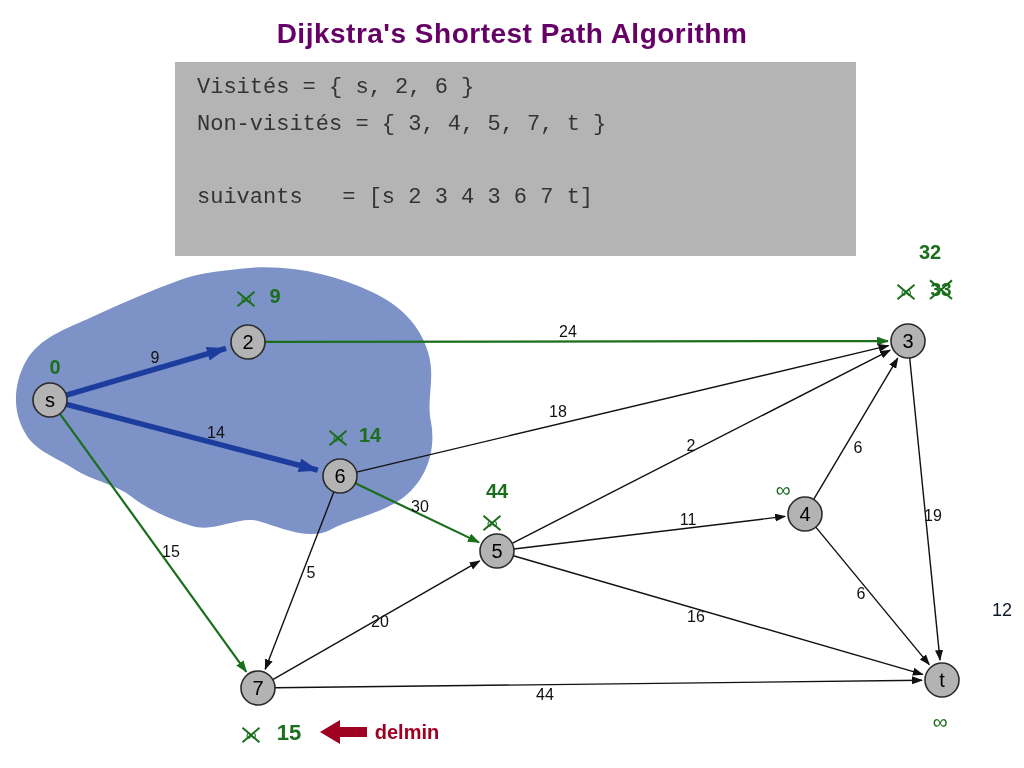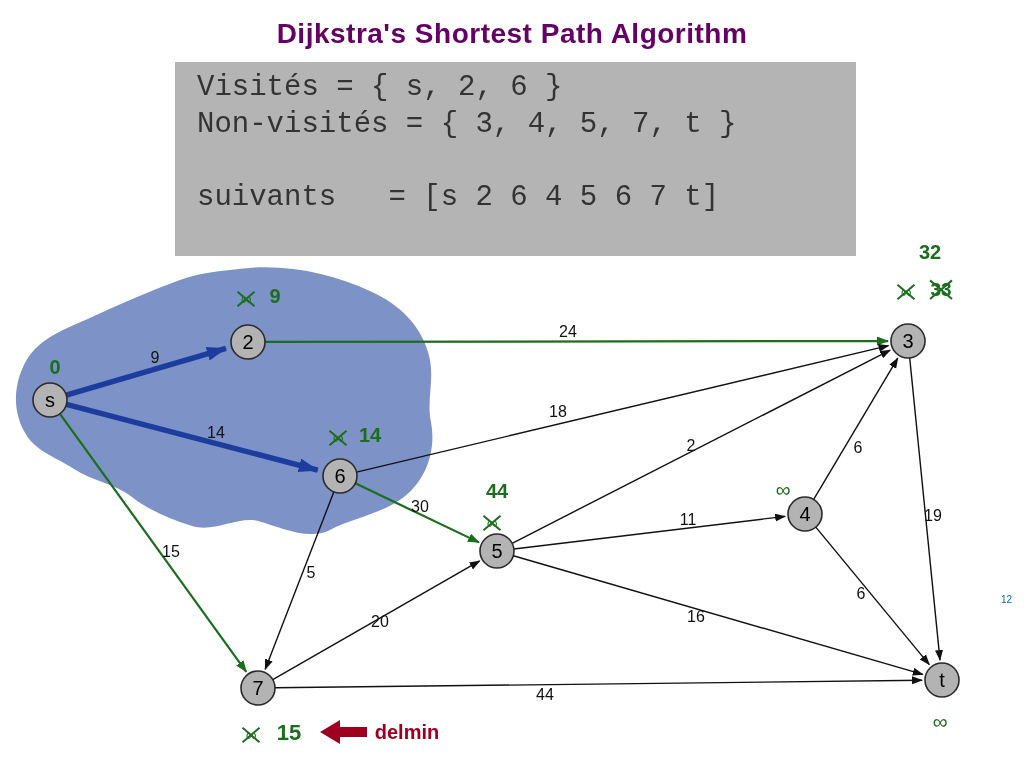--- a/index.html
+++ b/index.html
@@ -4,38 +4,38 @@
 <style>
   * { margin:0; padding:0; box-sizing:border-box; }
   html,body { width:1024px; height:768px; background:#fff; overflow:hidden;
               font-family:"Liberation Sans", sans-serif; }
   .slide { position:relative; width:1024px; height:621px; background:#fff; }
   .title { position:absolute; top:18px; left:0; width:100%; text-align:center;
            font-size:28px; font-weight:bold; color:#660066; letter-spacing:.5px; }
   .state-box { position:absolute; left:175px; top:62px; width:681px; height:194px;
                background:#b4b4b4; padding:8px 0 0 22px; }
   .state-line { font-family:"Liberation Mono","DejaVu Sans Mono",monospace;
-                font-size:29px; line-height:36.5px; min-height:36.5px;
+                font-size:22px; line-height:36.5px; min-height:36.5px;
                 color:#333; white-space:pre; }
   #graph-svg { position:absolute; left:0; top:0; }
   #graph-svg text { font-family:"Liberation Sans", sans-serif; }
-  .page-num { position:absolute; right:12px; bottom:16px; font-size:10px; color:#0369a1; }
+  .page-num { position:absolute; right:12px; bottom:0; font-size:18px; color:#0f172a; }
 </style>
 </head>
 <body>
 
 <div class="slide">
 
   <div class="title" style="color: rgb(102, 0, 102);">Dijkstra's Shortest Path Algorithm</div>
 
   <div class="state-box" style="background: rgb(180, 180, 180);">
     <div class="state-line">Visités = { s, 2, 6 }</div>
     <div class="state-line">Non-visités = { 3, 4, 5, 7, t }</div>
     <div class="state-line"></div>
-    <div class="state-line">suivants   = [s 2 6 4 5 6 7 t]</div>
+    <div class="state-line">suivants   = [s 2 3 4 3 6 7 t]</div>
   </div>
 
   <svg id="graph-svg" width="1024" height="768" viewBox="0 0 1024 768">
     <path fill="#7d92c6" d="M 230 270
          C 280 262 330 272 372 292
          C 400 305 420 325 428 352
          C 436 378 426 398 431 422
          C 436 448 428 478 404 497
          C 382 514 352 518 330 530
          C 308 541 280 527 258 521

